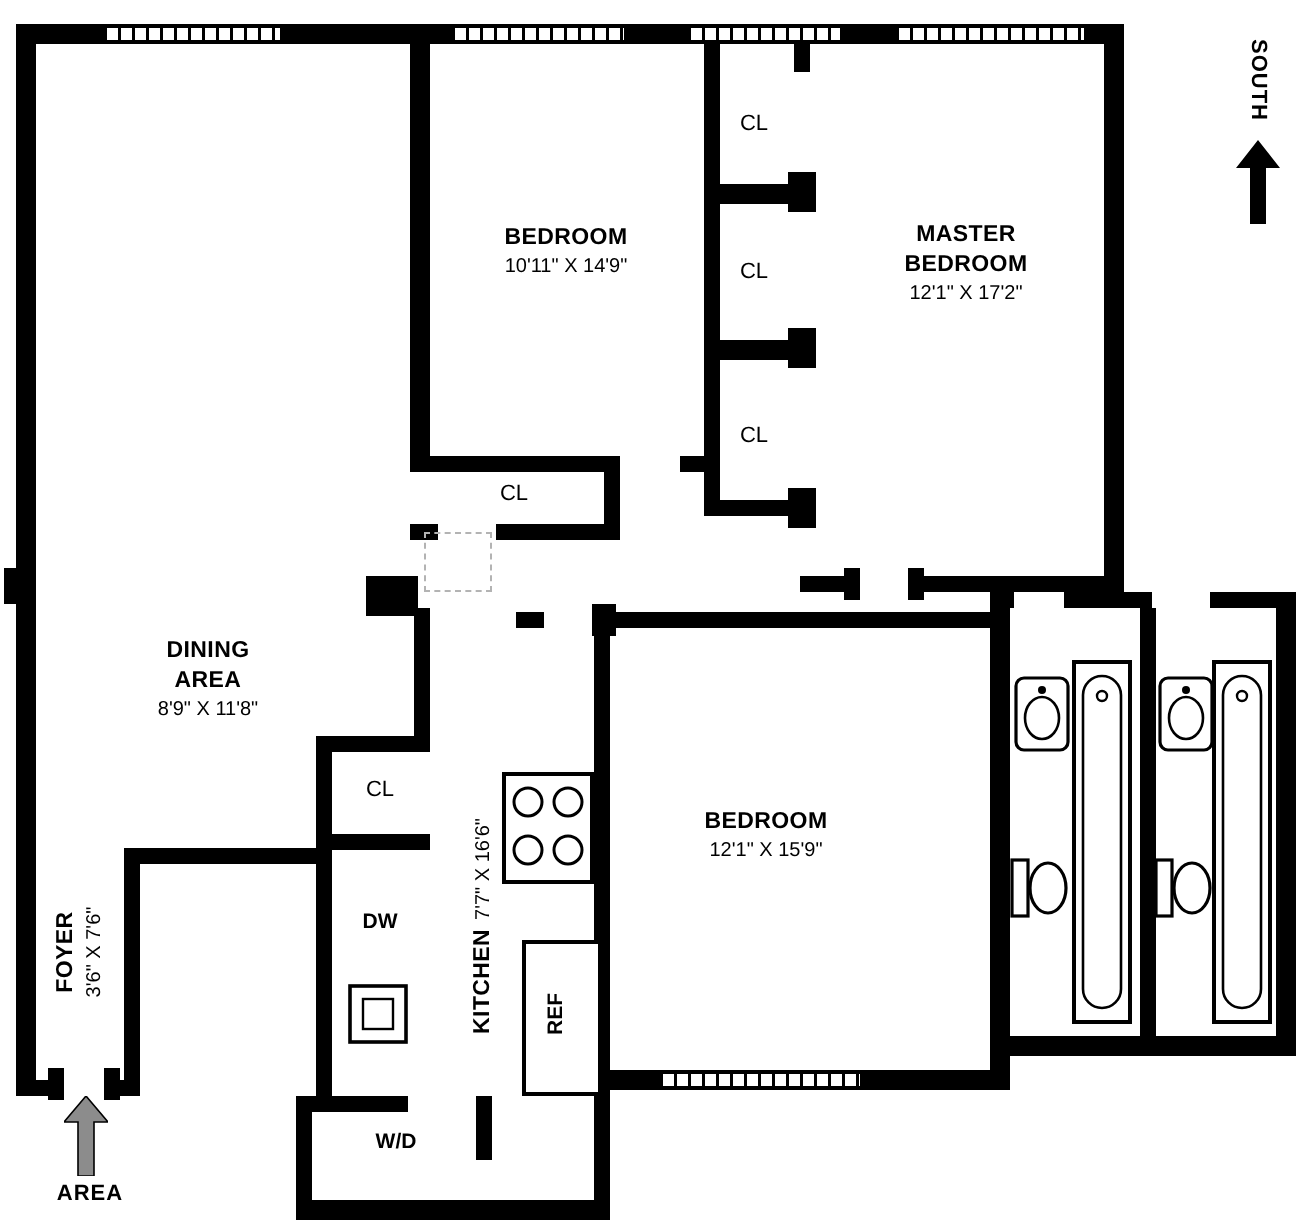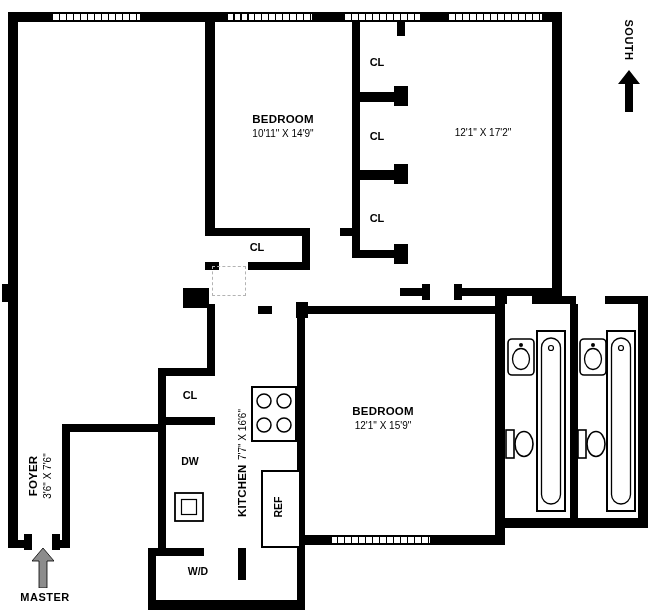--- a/index.html
+++ b/index.html
@@ -9,21 +9,21 @@
   .win{position:absolute;box-sizing:border-box;height:10px;background-color:#fff;
        border-top:2.5px solid #000;border-bottom:2.5px solid #000;
        background-image:repeating-linear-gradient(90deg,#000 0,#000 1.5px,transparent 1.5px,transparent 7px);}
   .label{position:absolute;text-align:center;line-height:1.3;white-space:nowrap;
          transform:translate(-50%,-50%);}
   .label.vert{transform:translate(-50%,-50%) rotate(-90deg);}
   .label.vert-cw{transform:translate(-50%,-50%) rotate(90deg);}
   .rname{font-size:11.5px;font-weight:bold;letter-spacing:.2px;display:block;}
   .rdims{font-size:10px;display:block;}
   .wrap{white-space:normal;}
-  .cl{font-size:11px;font-weight:bold;}
+  .cl{font-size:11px;font-weight:normal;}
   .appl{font-size:10.5px;font-weight:bold;}
   .fix{position:absolute;}
   .dashedbox{position:absolute;border:1.5px dashed #b3b3b3;}
   .refbox{position:absolute;border:2px solid #000;background:#fff;}
 </style>
 </head>
 <body>
 
 <div class="plan">
 
@@ -86,23 +86,28 @@
 
   <div class="dashedbox" style="left:212px;top:266px;width:32px;height:28px;"></div>
 
 
   <div class="label" style="left:283px;top:126px;">
     <span class="rname">BEDROOM</span>
     <span class="rdims">10'11" X 14'9"</span>
   </div>
 
   <div class="label" style="left:483px;top:132px;width:100px;">
+    <span class="rname wrap">MASTER BEDROOM</span>
     <span class="rdims">12'1" X 17'2"</span>
   </div>
 
+  <div class="label" style="left:104px;top:340px;width:72px;">
+    <span class="rname wrap">DINING AREA</span>
+    <span class="rdims">8'9" X 11'8"</span>
+  </div>
 
   <div class="label vert" style="left:40px;top:476px;">
     <span class="rname">FOYER</span>
     <span class="rdims">3'6" X 7'6"</span>
   </div>
 
   <div class="label vert" style="left:241px;top:463px;">
     <span class="rname" style="display:inline">KITCHEN</span>
     <span class="rdims" style="display:inline">7'7" X 16'6"</span>
   </div>
@@ -163,20 +168,20 @@
     <circle cx="15" cy="18" r="2.5" fill="none" stroke="#000" stroke-width="1.2"></circle>
   </svg>
   <svg class="fix" style="left:577px;top:424px;" width="30" height="40" viewBox="0 0 30 40">
     <rect x="1" y="6" width="8" height="28" fill="#fff" stroke="#000" stroke-width="1.6"></rect>
     <ellipse cx="19" cy="20" rx="9" ry="12.5" fill="#fff" stroke="#000" stroke-width="1.6"></ellipse>
   </svg>
 
   <svg class="fix" style="left:32px;top:548px;" width="22" height="40" viewBox="0 0 22 40">
     <polygon points="11,0 22,13 15,13 15,40 7,40 7,13 0,13" fill="#8c8c8c" stroke="#000" stroke-width="0.8"></polygon>
   </svg>
-  <div class="label" style="left:45px;top:597px;font-size:11px;font-weight:bold;letter-spacing:.5px;">MASTER</div>
+  <div class="label" style="left:45px;top:597px;font-size:11px;font-weight:bold;letter-spacing:.5px;">AREA</div>
 
   <div class="label vert-cw" style="left:629px;top:40px;font-size:11px;font-weight:bold;letter-spacing:.5px;">SOUTH</div>
   <svg class="fix" style="left:618px;top:70px;" width="22" height="42" viewBox="0 0 22 42">
     <polygon points="11,0 22,14 15,14 15,42 7,42 7,14 0,14" fill="#000"></polygon>
   </svg>
 
 </div>
 
 </body></html>

